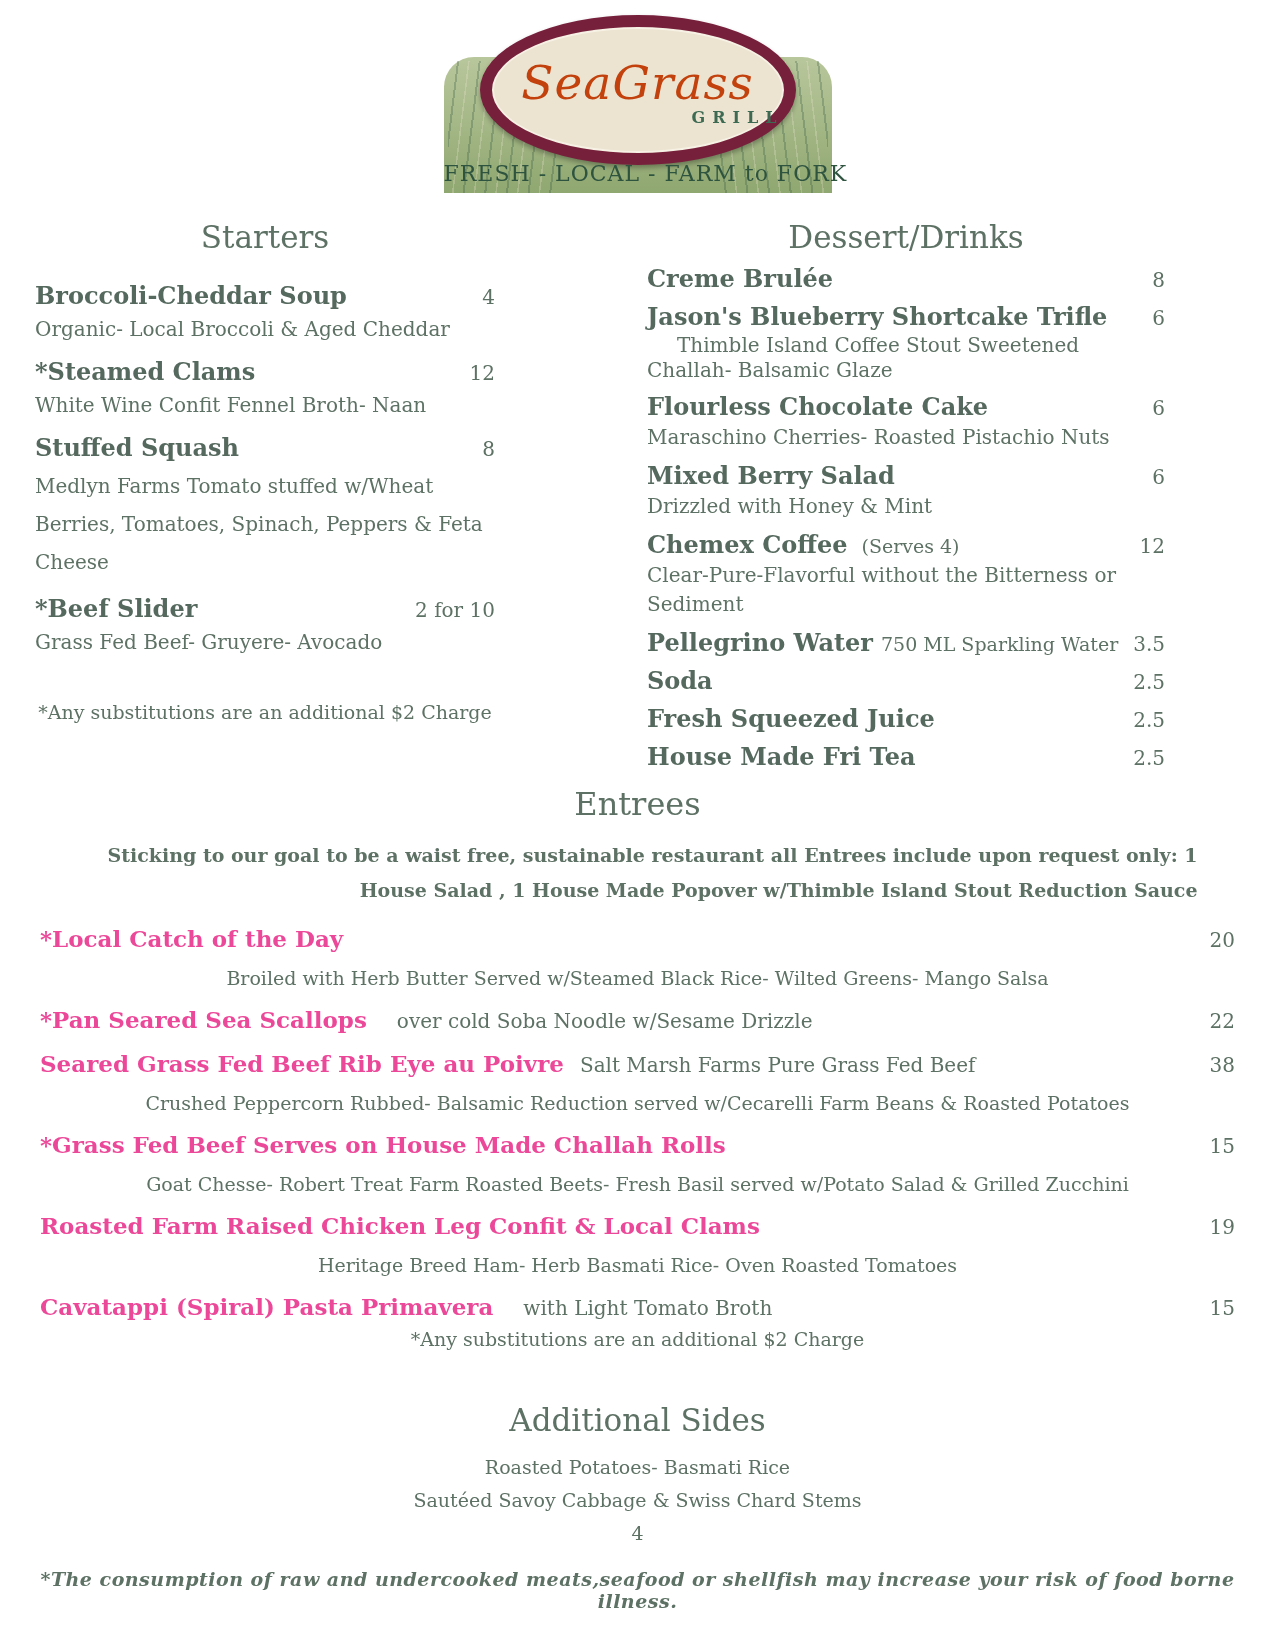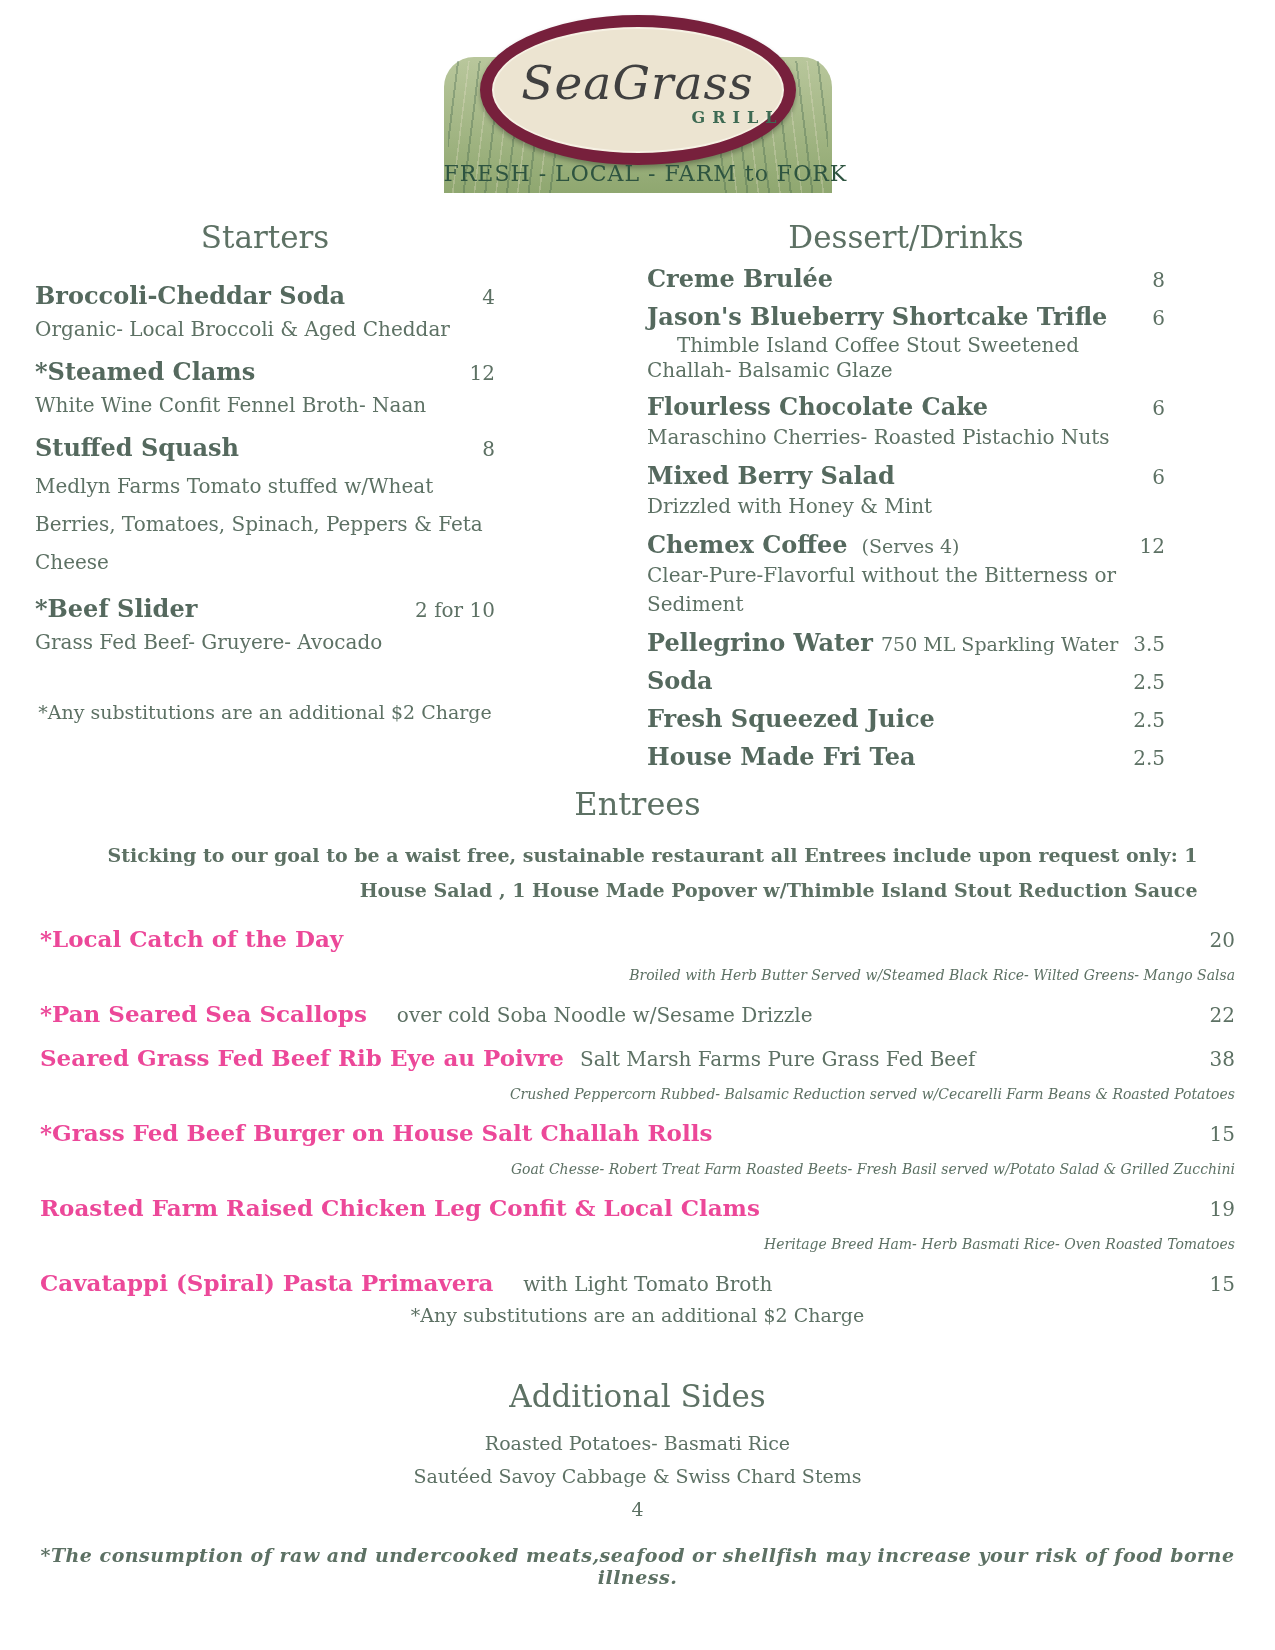--- a/index.html
+++ b/index.html
@@ -51,21 +51,21 @@
     border: 12px solid #77203c;
     border-radius: 50%;
     box-shadow: 0 3px 5px rgba(0,0,0,0.3), inset 0 0 0 2px #f6f1e4;
     display: flex; flex-direction: column;
     align-items: center; justify-content: center;
     z-index: 2;
   }
   .logo-name {
     font-size: 47px;
     font-style: italic;
-    color: #404040;
+    color: #c2410c;
     letter-spacing: 1px;
     line-height: 1;
     margin-top: 6px;
   }
   .logo-grill {
     font-size: 16px;
     font-weight: bold;
     letter-spacing: 7px;
     color: #3d6a53;
     align-self: flex-end;
@@ -139,24 +139,23 @@
   .entree-row { display: flex; align-items: baseline; margin-top: 17px; }
   .ename {
     font-weight: bold;
     font-size: 23px;
     color: #ec4899;
     white-space: nowrap;
   }
   .esuffix { font-size: 20px; margin-left: 30px; white-space: nowrap; }
   .eprice  { font-size: 20px; margin-left: auto; padding-left: 12px; }
   .edesc {
-    text-align: right;
-    font-size: 14px;
+    text-align: center;
+    font-size: 19px;
     margin-top: 15px;
-    font-style: italic;
   }
   .entrees-note {
     text-align: center;
     font-size: 19px;
     margin-top: 8px;
   }
 
   
   .sides { margin-top: 52px; text-align: center; }
   .sides-title { font-size: 31px; font-weight: normal; margin: 0 0 18px 0; }
@@ -186,21 +185,21 @@
     </div>
     <div class="tagline">FRESH - LOCAL - FARM to FORK</div>
   </div>
 
   <div class="columns">
 
     <div class="col-left">
       <h2 class="section-title">Starters</h2>
 
       <div class="row">
-        <span class="iname">Broccoli-Cheddar Soda</span>
+        <span class="iname">Broccoli-Cheddar Soup</span>
         <span class="iprice">4</span>
       </div>
       <div class="idesc">Organic- Local Broccoli &amp; Aged Cheddar</div>
 
       <div class="row">
         <span class="iname">*Steamed Clams</span>
         <span class="iprice">12</span>
       </div>
       <div class="idesc">White Wine Confit Fennel Broth- Naan</div>
 
@@ -292,21 +291,21 @@
     </div>
 
     <div class="entree-row">
       <span class="ename">Seared Grass Fed Beef Rib Eye au Poivre</span>
       <span class="esuffix" style="margin-left:16px;">Salt Marsh Farms Pure Grass Fed Beef</span>
       <span class="eprice">38</span>
     </div>
     <div class="edesc">Crushed Peppercorn Rubbed- Balsamic Reduction served w/Cecarelli Farm Beans &amp; Roasted Potatoes</div>
 
     <div class="entree-row">
-      <span class="ename">*Grass Fed Beef Burger on House Salt Challah Rolls</span>
+      <span class="ename">*Grass Fed Beef Serves on House Made Challah Rolls</span>
       <span class="eprice">15</span>
     </div>
     <div class="edesc">Goat Chesse- Robert Treat Farm Roasted Beets- Fresh Basil served w/Potato Salad &amp; Grilled Zucchini</div>
 
     <div class="entree-row">
       <span class="ename">Roasted Farm Raised Chicken Leg Confit &amp; Local Clams</span>
       <span class="eprice">19</span>
     </div>
     <div class="edesc">Heritage Breed Ham-  Herb Basmati Rice- Oven Roasted Tomatoes</div>
 

